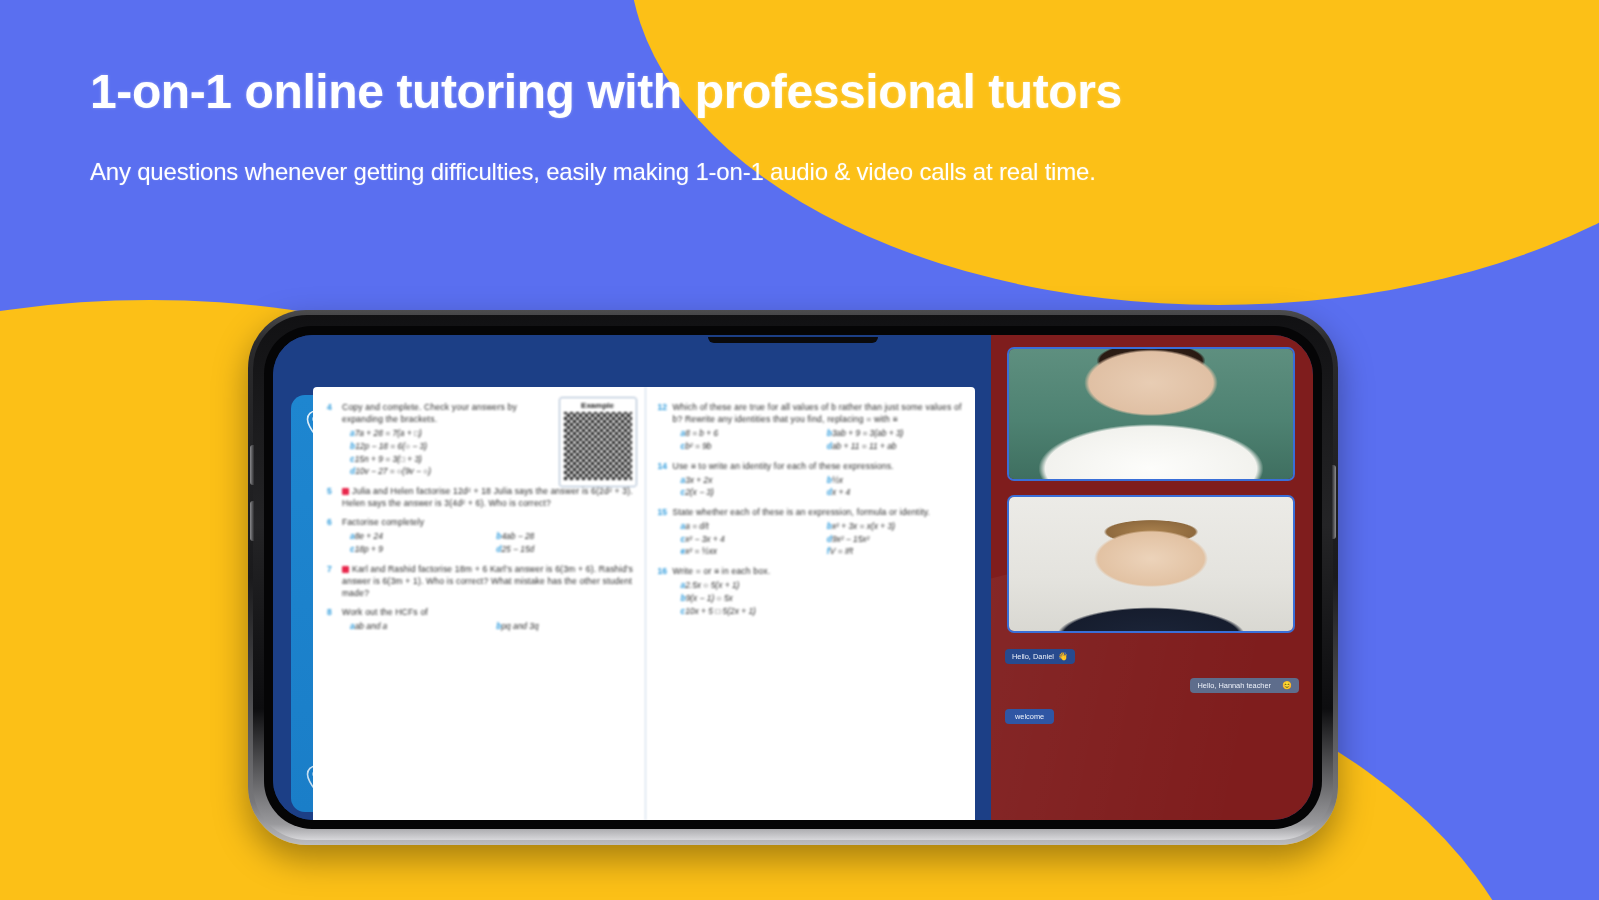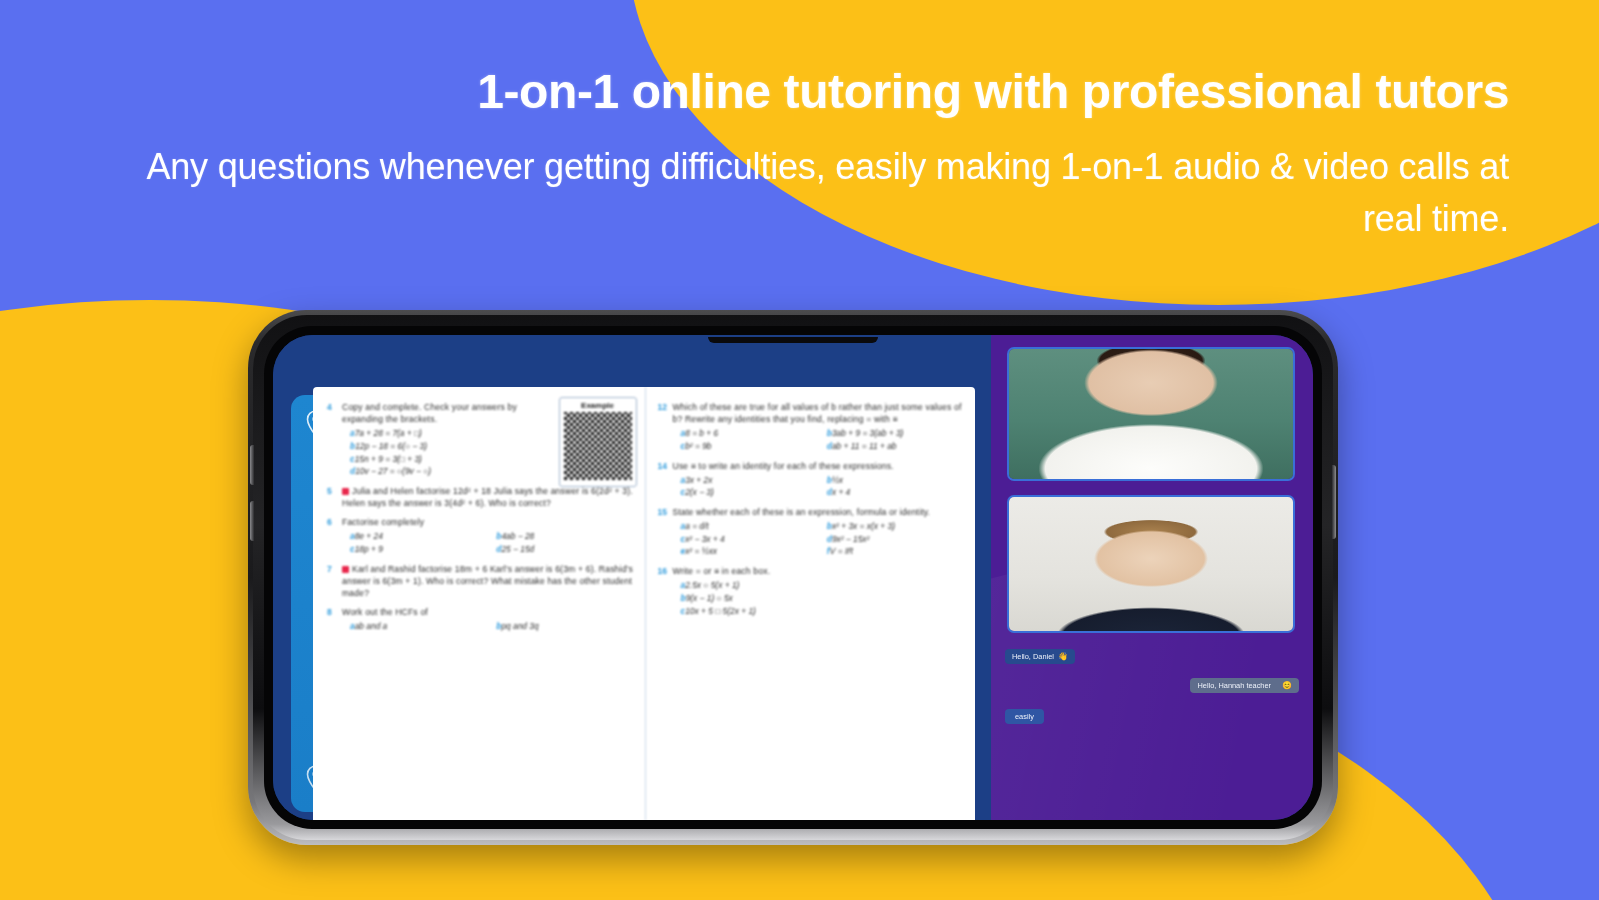--- a/index.html
+++ b/index.html
@@ -27,37 +27,37 @@
   }
   .blob-br {
     width:1250px; height:560px;
     left:300px; top:640px;
     border-radius:50% 50% 0 0 / 80% 80% 0 0;
   }
 
   
   .headings {
     position:absolute; top:66px; left:0; right:0;
-    text-align:right; z-index:5;
+    text-align:left; z-index:5;
     padding:0 90px;
   }
   .title {
     color:#ffffff;
     font-size:48px;
     font-weight:bold;
     letter-spacing:-0.4px;
     line-height:1.1;
     text-shadow:0 0 3px rgba(255,255,255,0.35);
   }
   .subtitle {
     color:#ffffff;
-    font-size:36px;
+    font-size:24px;
     font-weight:normal;
     line-height:1.45;
-    margin-top:22px;
+    margin-top:36px;
     letter-spacing:-0.2px;
     text-shadow:0 0 2px rgba(255,255,255,0.25);
   }
 
   
   .phone-wrap {
     position:absolute;
     left:248px; top:310px;
     width:1090px; height:535px;
     z-index:6;
@@ -201,21 +201,21 @@
       repeating-linear-gradient(90deg,#1d1d1d 0 3px,#fff 3px 6px),
       repeating-linear-gradient(0deg,#1d1d1d 0 3px,#fff 3px 6px);
     background-blend-mode:difference;
     opacity:0.92;
   }
 
   
   .panel {
     position:relative;
     flex:1;
-    background:#4c1d95;
+    background:#7f1d1d;
     overflow:hidden;
     padding-left:12px;
   }
   .panel-glare {
     position:absolute; left:-10%; top:40%;
     width:160%; height:90%;
     background:linear-gradient(115deg,rgba(255,255,255,0.055) 0%,rgba(255,255,255,0) 55%);
     transform:rotate(-14deg);
     pointer-events:none;
   }
@@ -526,21 +526,21 @@
                 </span>
               </div>
               <div class="row-r">
                 <span class="bubble right">
                   <span>Hello, Hannah teacher</span>
                   <span class="emoji">😊</span>
                 </span>
               </div>
               <div class="row-w">
                 <span class="bubble tag">
-                  <span>easily</span>
+                  <span>welcome</span>
                 </span>
               </div>
             </div>
           </div>
 
         </div>
       </div>
     </div>
   </div>
 </div>

